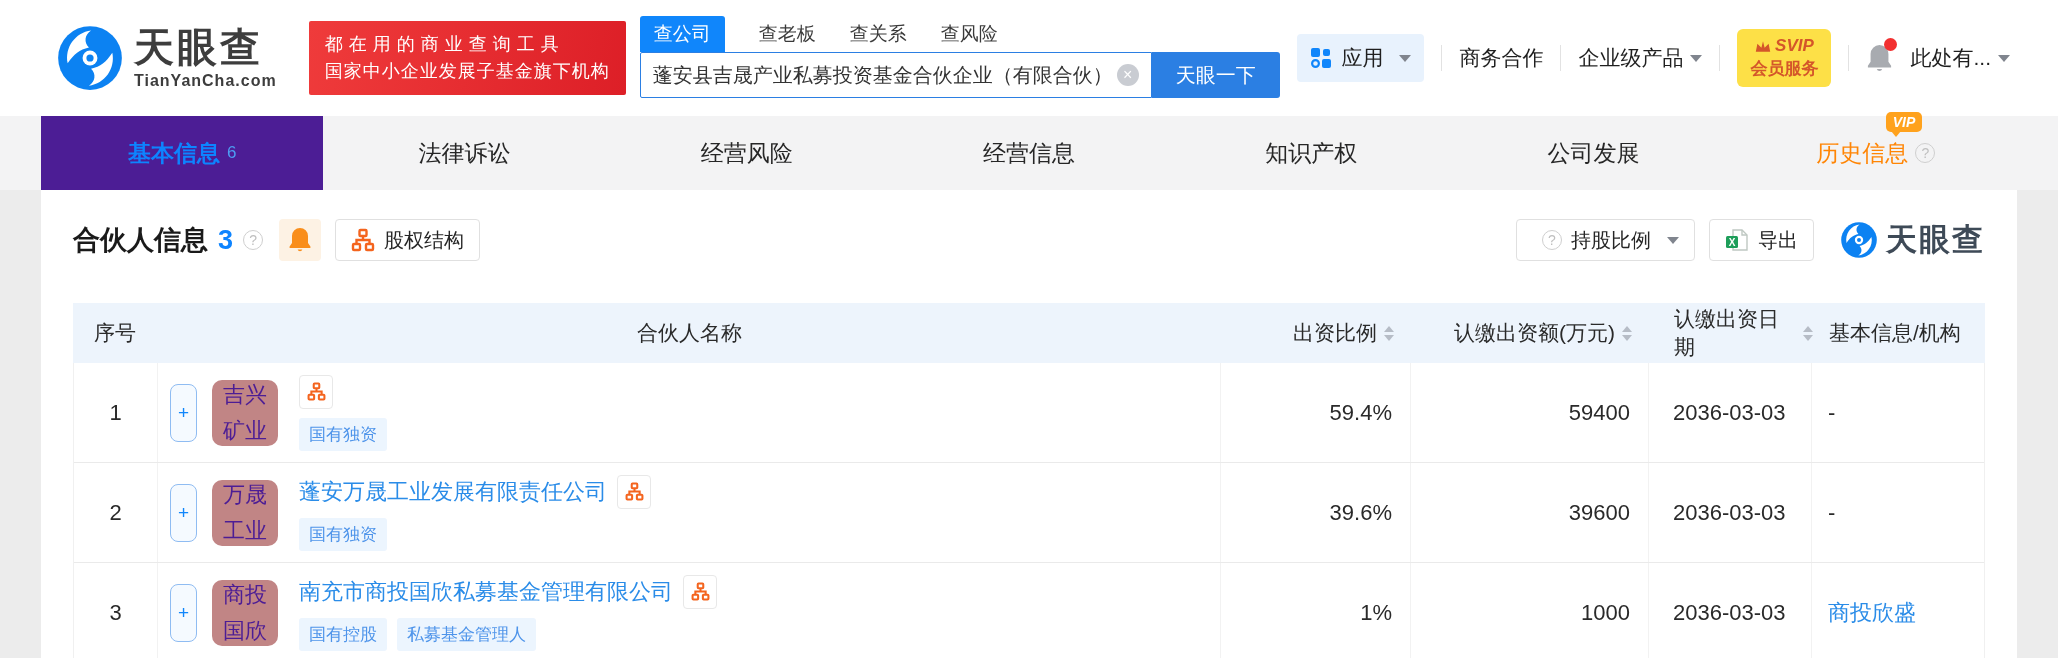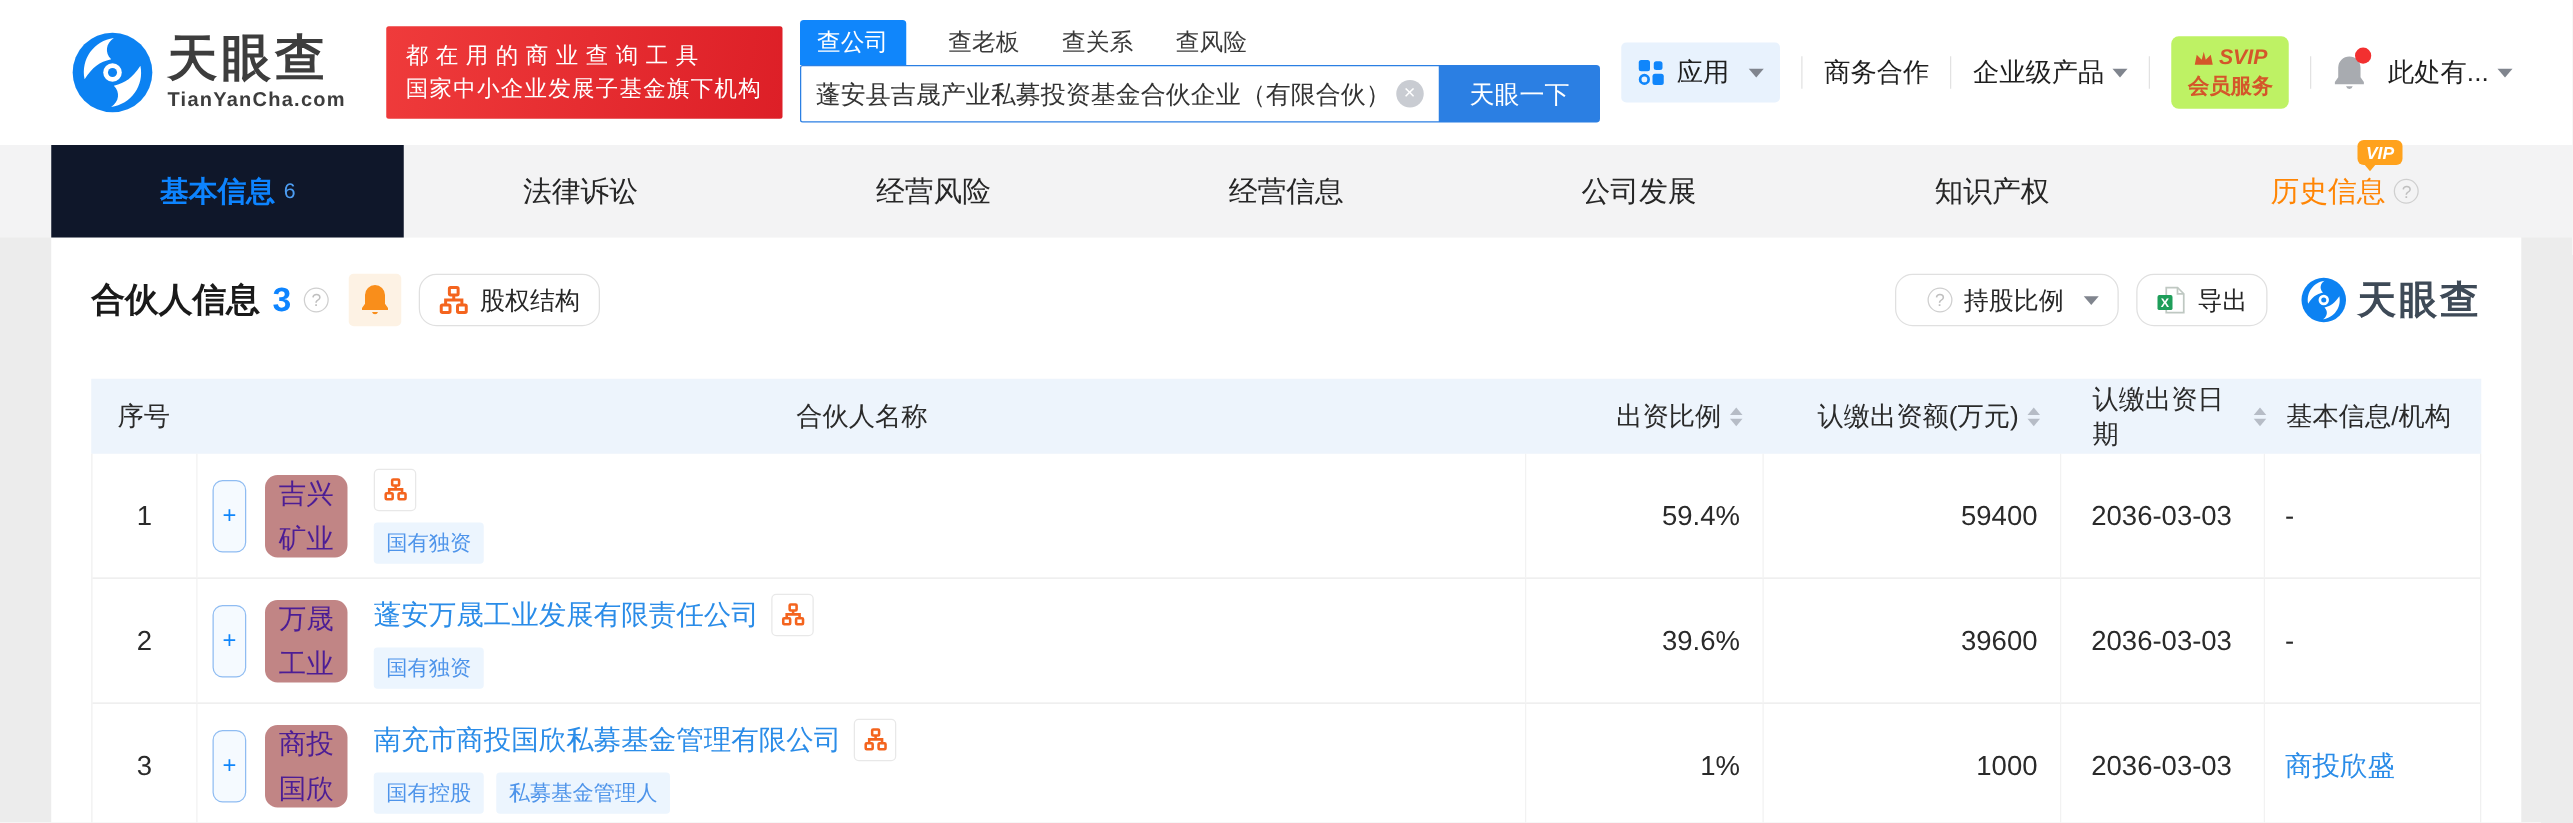--- a/index.html
+++ b/index.html
@@ -24,45 +24,45 @@
   .search-box { width:512px; border:1px solid #2b7fe3; background:#fff; display:flex; align-items:center; padding:0 12px; border-radius:2px 0 0 2px; }
   .search-box input { flex:1; border:none; outline:none; font-size:20px; color:#333; font-family:Liberation Sans, sans-serif; background:transparent; }
   .clear-ic { width:22px; height:22px; border-radius:50%; background:#c9ccd2; color:#fff; font-size:16px; line-height:22px; text-align:center; cursor:pointer; flex:0 0 auto; }
   .search-btn { width:128px; background:#2b7fe3; color:#fff; font-size:20px; display:flex; align-items:center; justify-content:center; border:none; border-radius:0 3px 3px 0; cursor:pointer; font-family:inherit; }
 
   .top-right { margin-left:auto; display:flex; align-items:center; gap:17px; }
   .apps-btn { background:#e8f2fd; border-radius:4px; padding:10px 13px; display:flex; align-items:center; gap:9px; font-size:21px; color:#1f1f1f; cursor:pointer; }
   .sep { width:1px; height:26px; background:#e2e2e2; }
   .nav-item { font-size:21px; color:#1f1f1f; display:flex; align-items:center; cursor:pointer; }
   .caret { width:0; height:0; border-left:6px solid transparent; border-right:6px solid transparent; border-top:7px solid #80858e; margin-left:7px; display:inline-block; }
-  .svip { background:#bef264; border-radius:6px; padding:6px 13px; text-align:center; color:#d4562a; font-weight:bold; font-size:17px; line-height:1.35; cursor:pointer; }
+  .svip { background:#fde047; border-radius:6px; padding:6px 13px; text-align:center; color:#d4562a; font-weight:bold; font-size:17px; line-height:1.35; cursor:pointer; }
   .svip .l1 { display:flex; align-items:center; justify-content:center; gap:4px; font-style:italic; }
   .bell-wrap { position:relative; cursor:pointer; display:flex; }
   .red-dot { position:absolute; top:-6px; right:-4px; width:13px; height:13px; border-radius:50%; background:#f23030; }
 
   
   .tabstrip { height:74px; background:#f3f3f4; padding:0 41px; display:flex; }
   .tab { flex:1; display:flex; align-items:center; justify-content:center; font-size:23px; color:#262626; cursor:pointer; position:relative; }
-  .tab.active { background:#0f172a; color:#0d84ff; font-weight:bold; }
+  .tab.active { background:#4c1d95; color:#0d84ff; font-weight:bold; }
   .tab .count { font-size:17px; color:#4d9df2; font-weight:normal; margin-left:7px; }
   .tab.history { color:#ff8504; }
   .tab-label-wrap { position:relative; display:inline-flex; align-items:center; }
   .vip-badge { position:absolute; top:-26px; right:-14px; background:#ffa21d; color:#fff; font-size:14px; font-style:italic; font-weight:bold; padding:2px 7px; border-radius:5px; }
   .vip-badge:after { content:""; position:absolute; left:5px; bottom:-5px; border-left:5px solid transparent; border-right:5px solid transparent; border-top:6px solid #ffa21d; }
   .q-icon { width:20px; height:20px; border:1px solid #cfcfcf; border-radius:50%; color:#bfbfbf; font-size:14px; line-height:18px; text-align:center; display:inline-block; flex:0 0 auto; }
   .tab .q-icon { margin-left:7px; }
 
   
   .card { margin:0 41px; background:#fff; height:468px; padding:0 32px; }
   .section-head { height:100px; display:flex; align-items:center; }
   .sec-title { font-size:27px; font-weight:bold; color:#1a1a1a; }
   .sec-count { font-size:27px; font-weight:bold; color:#0d84ff; margin-left:10px; }
   .section-head .q-icon { margin-left:10px; }
   .bell-btn { margin-left:16px; width:42px; height:42px; background:#fdf2e4; border-radius:4px; display:flex; align-items:center; justify-content:center; cursor:pointer; }
-  .btn { height:42px; border:1px solid #e0e0e0; border-radius:14px; background:#fff; display:flex; align-items:center; gap:9px; padding:0 15px; font-size:20px; color:#262626; cursor:pointer; font-family:inherit; }
+  .btn { height:42px; border:1px solid #e0e0e0; border-radius:4px; background:#fff; display:flex; align-items:center; gap:9px; padding:0 15px; font-size:20px; color:#262626; cursor:pointer; font-family:inherit; }
   .structure-btn { margin-left:14px; }
   .head-right { margin-left:auto; display:flex; align-items:center; gap:14px; }
   .watermark { display:flex; align-items:center; gap:8px; margin-left:12px; }
   .watermark-txt { font-size:31px; font-weight:bold; color:#3e4a57; letter-spacing:2px; }
 
   
   .thead { display:flex; background:#edf4fc; height:60px; align-items:center; font-size:21px; color:#2a2a2a;margin-top:13px; }
   .th, .td { display:flex; align-items:center; }
   .c1 { width:84px; justify-content:center; }
   .c2 { flex:1; justify-content:center; }
@@ -180,24 +180,24 @@
   <div class="tab">
       <span>法律诉讼</span>
     </div>
   <div class="tab">
       <span>经营风险</span>
     </div>
   <div class="tab">
       <span>经营信息</span>
     </div>
   <div class="tab">
+      <span>知识产权</span>
+    </div>
+  <div class="tab">
       <span>公司发展</span>
-    </div>
-  <div class="tab">
-      <span>知识产权</span>
     </div>
   <div class="tab history">
     <span class="tab-label-wrap">
       <span>历史信息</span>
       <span class="vip-badge">VIP</span>
     </span>
     <span class="q-icon">?</span>
   </div>
 </div>
 

